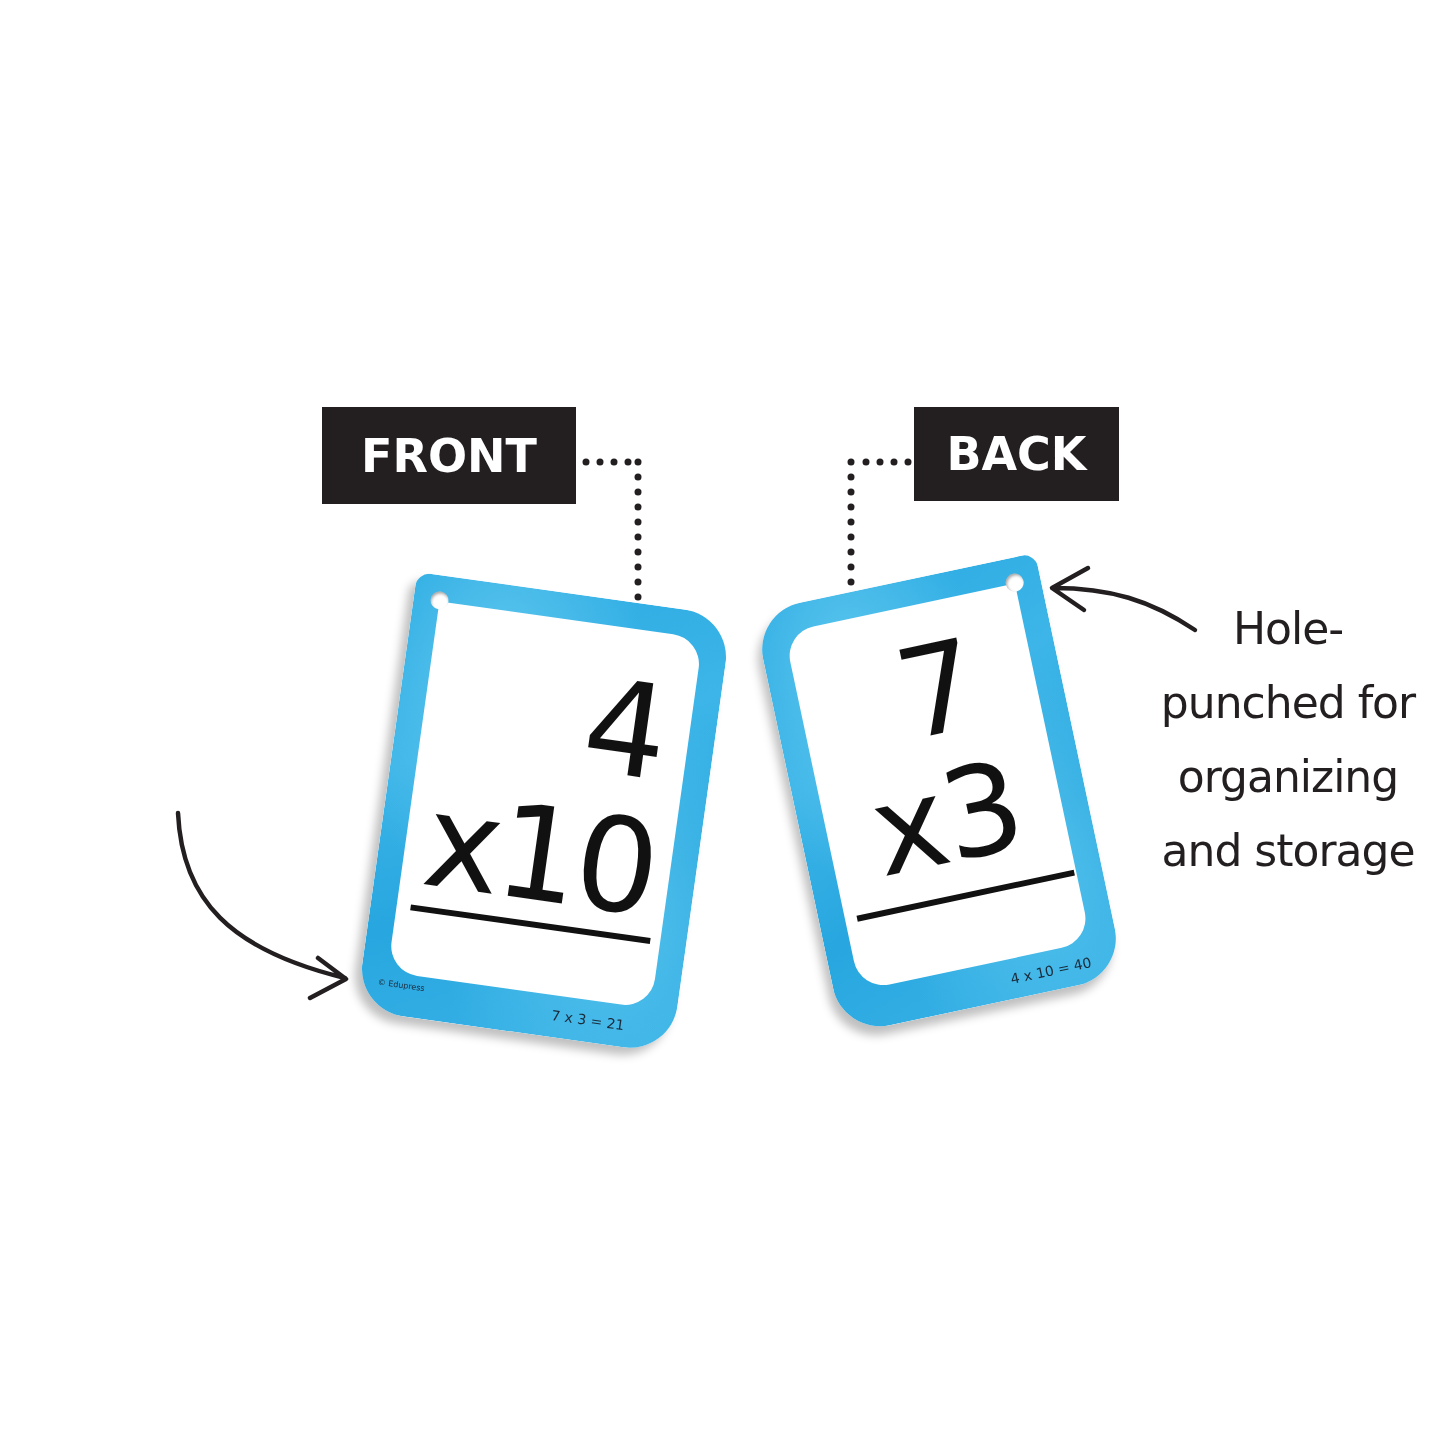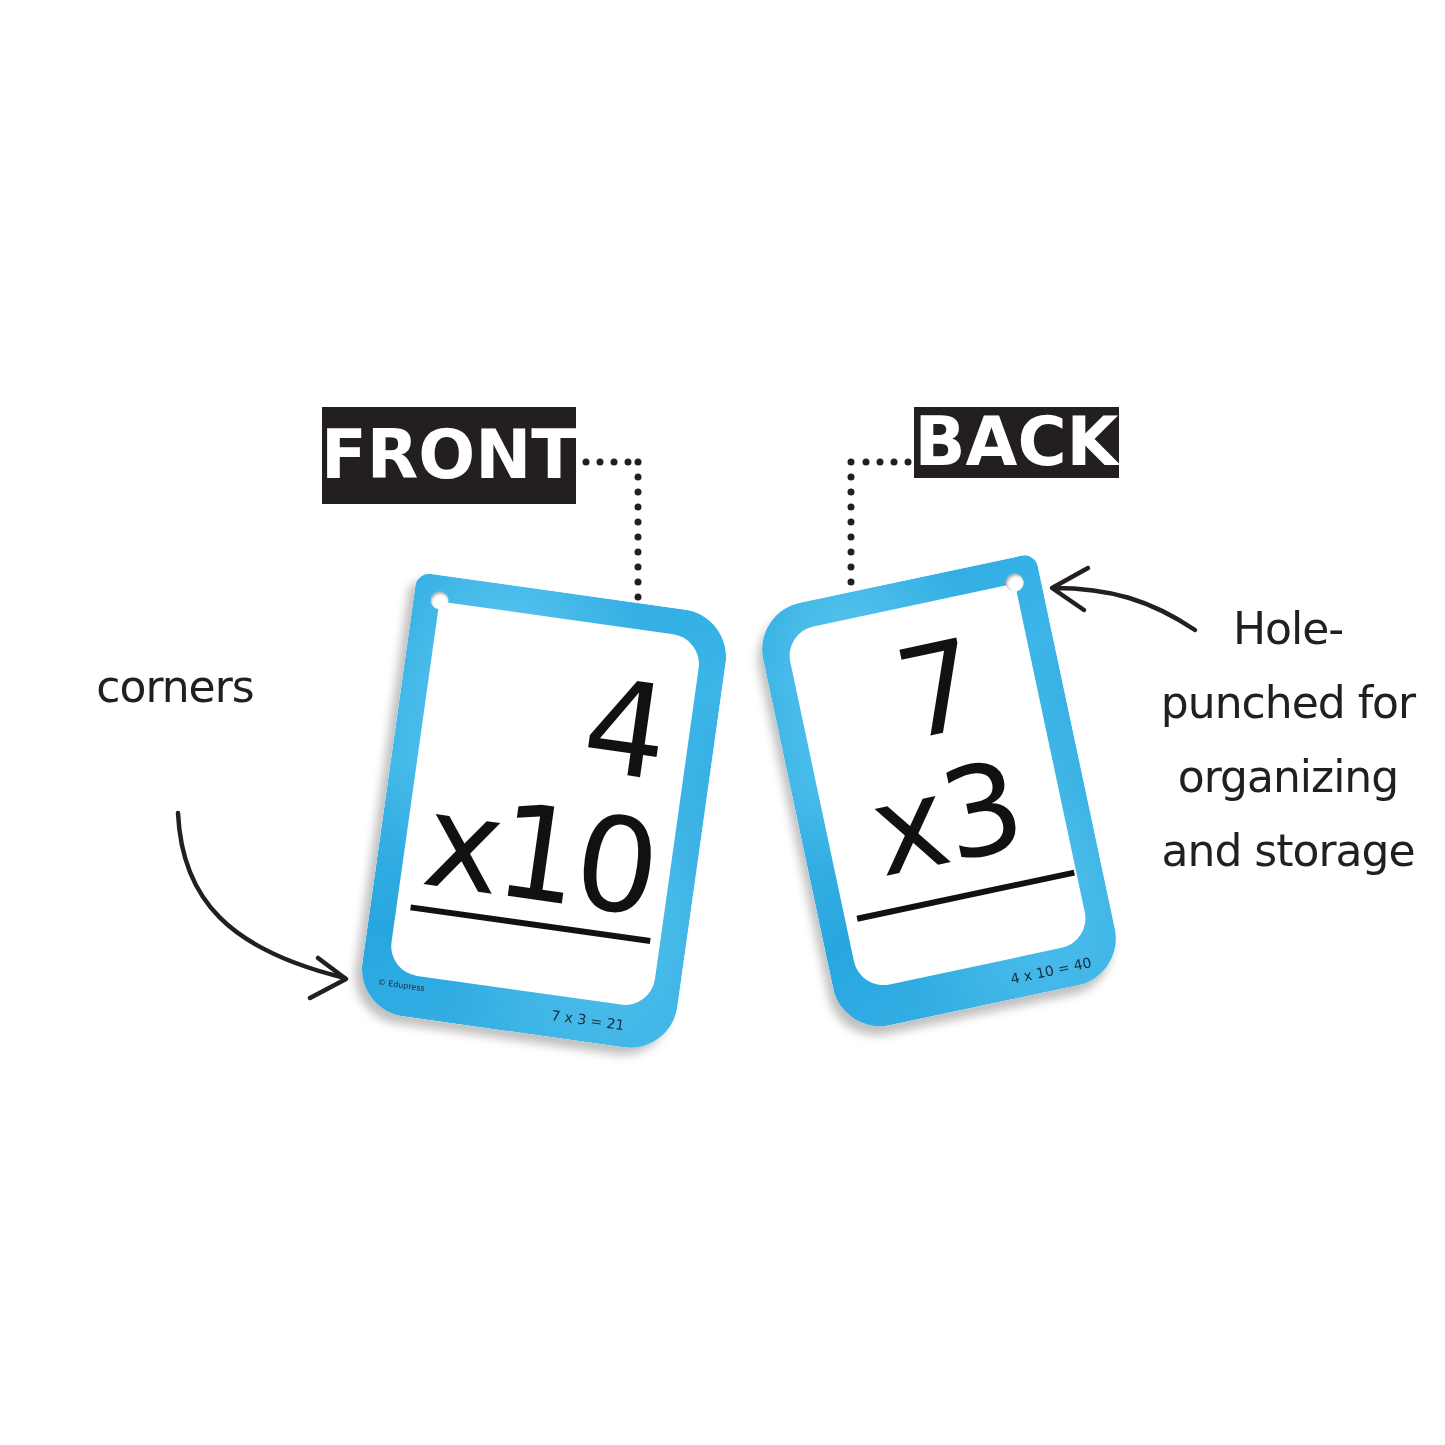--- a/index.html
+++ b/index.html
@@ -1,22 +1,22 @@
 <!DOCTYPE html>
 <html><head>
 <meta charset="utf-8">
 <style>
   html, body { margin: 0; padding: 0; background: #ffffff; }
   body { width: 1445px; height: 1445px; position: relative; overflow: hidden;
          font-family: "DejaVu Sans", "Liberation Sans", sans-serif; color: #231f20; }
   .label-box { position: absolute; background: #231f20; color: #ffffff; font-weight: bold;
-               font-family: "DejaVu Sans", sans-serif; font-size: 67px; letter-spacing: 0px;
+               font-family: "DejaVu Sans", sans-serif; font-size: 46px; letter-spacing: 0px;
                display: flex; align-items: center; justify-content: center; line-height: 1; }
   #front-label { left: 322px; top: 407px; width: 254px; height: 97px; }
-  #back-label { left: 914px; top: 407px; width: 205px; height: 71px; }
+  #back-label { left: 914px; top: 407px; width: 205px; height: 94px; }
   .caption { position: absolute; font-family: "DejaVu Sans", sans-serif; font-size: 44px;
              line-height: 74px; text-align: center; color: #231f20; letter-spacing: -1px; }
   #caption-left { left: 0px; top: 650px; width: 350px; }
   #caption-right { left: 1128px; top: 592px; width: 320px; }
   .card { position: absolute; }
   .card-frame { position: absolute; inset: 0; background:
       radial-gradient(ellipse at 30% 20%, #5cc6ee 0%, rgba(92,198,238,0) 45%),
       radial-gradient(ellipse at 75% 70%, #54c2ec 0%, rgba(84,194,236,0) 50%),
       linear-gradient(160deg, #2aaae2 0%, #3db5e8 35%, #27a6df 65%, #3ab3e7 100%);
       box-shadow: -6px 8px 10px rgba(0,0,0,0.25); }
@@ -69,21 +69,20 @@
   <g fill="none" stroke="#231f20" stroke-width="4.5" stroke-linecap="round" stroke-linejoin="round">
     <path d="M178 813 C 182 900, 230 950, 345 978 M318 958 L346 979 L310 998"></path>
     <path d="M1195 630 C 1150 600, 1110 588, 1053 588 M1088 568 L1052 588 L1084 610"></path>
   </g>
 </svg>
 
 <div id="front-label" class="label-box">FRONT</div>
 <div id="back-label" class="label-box">BACK</div>
 
 <div id="caption-left" class="caption">
-  <div>corners</div>
 </div>
 
 <div id="caption-right" class="caption">
   <div>Hole-</div>
   <div>punched for</div>
   <div>organizing</div>
   <div>and storage</div>
 </div>
 
 <div class="card" style="left:385px; top:592px; width:318px; height:442px; transform: rotate(8deg); transform-origin: center;">

